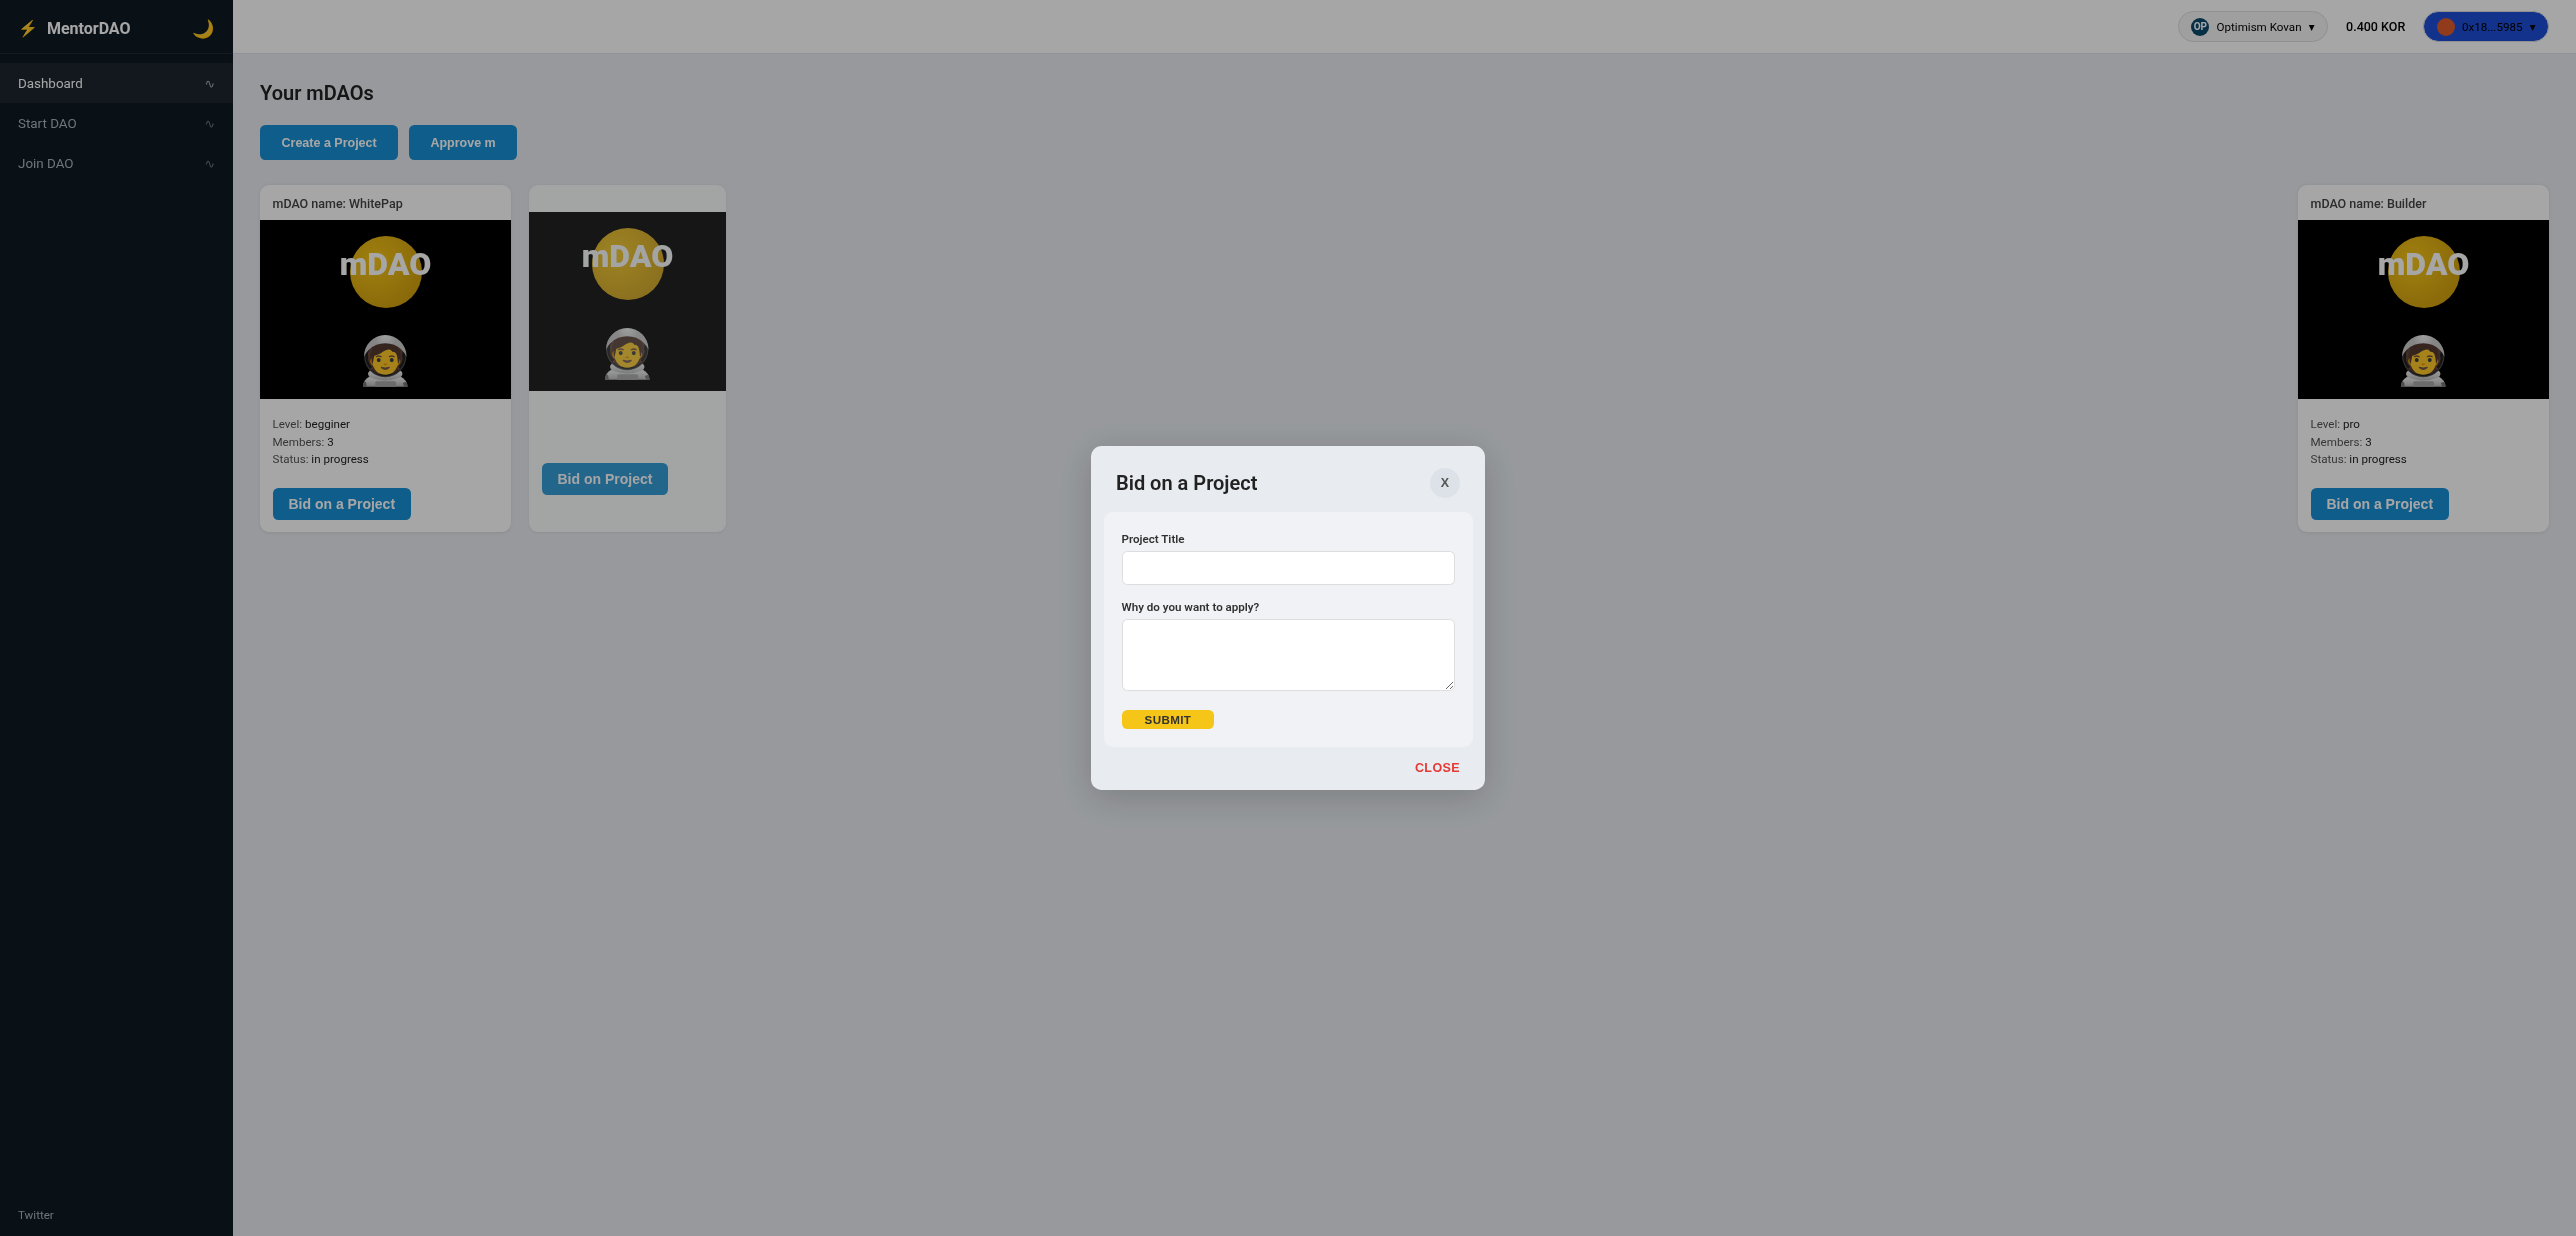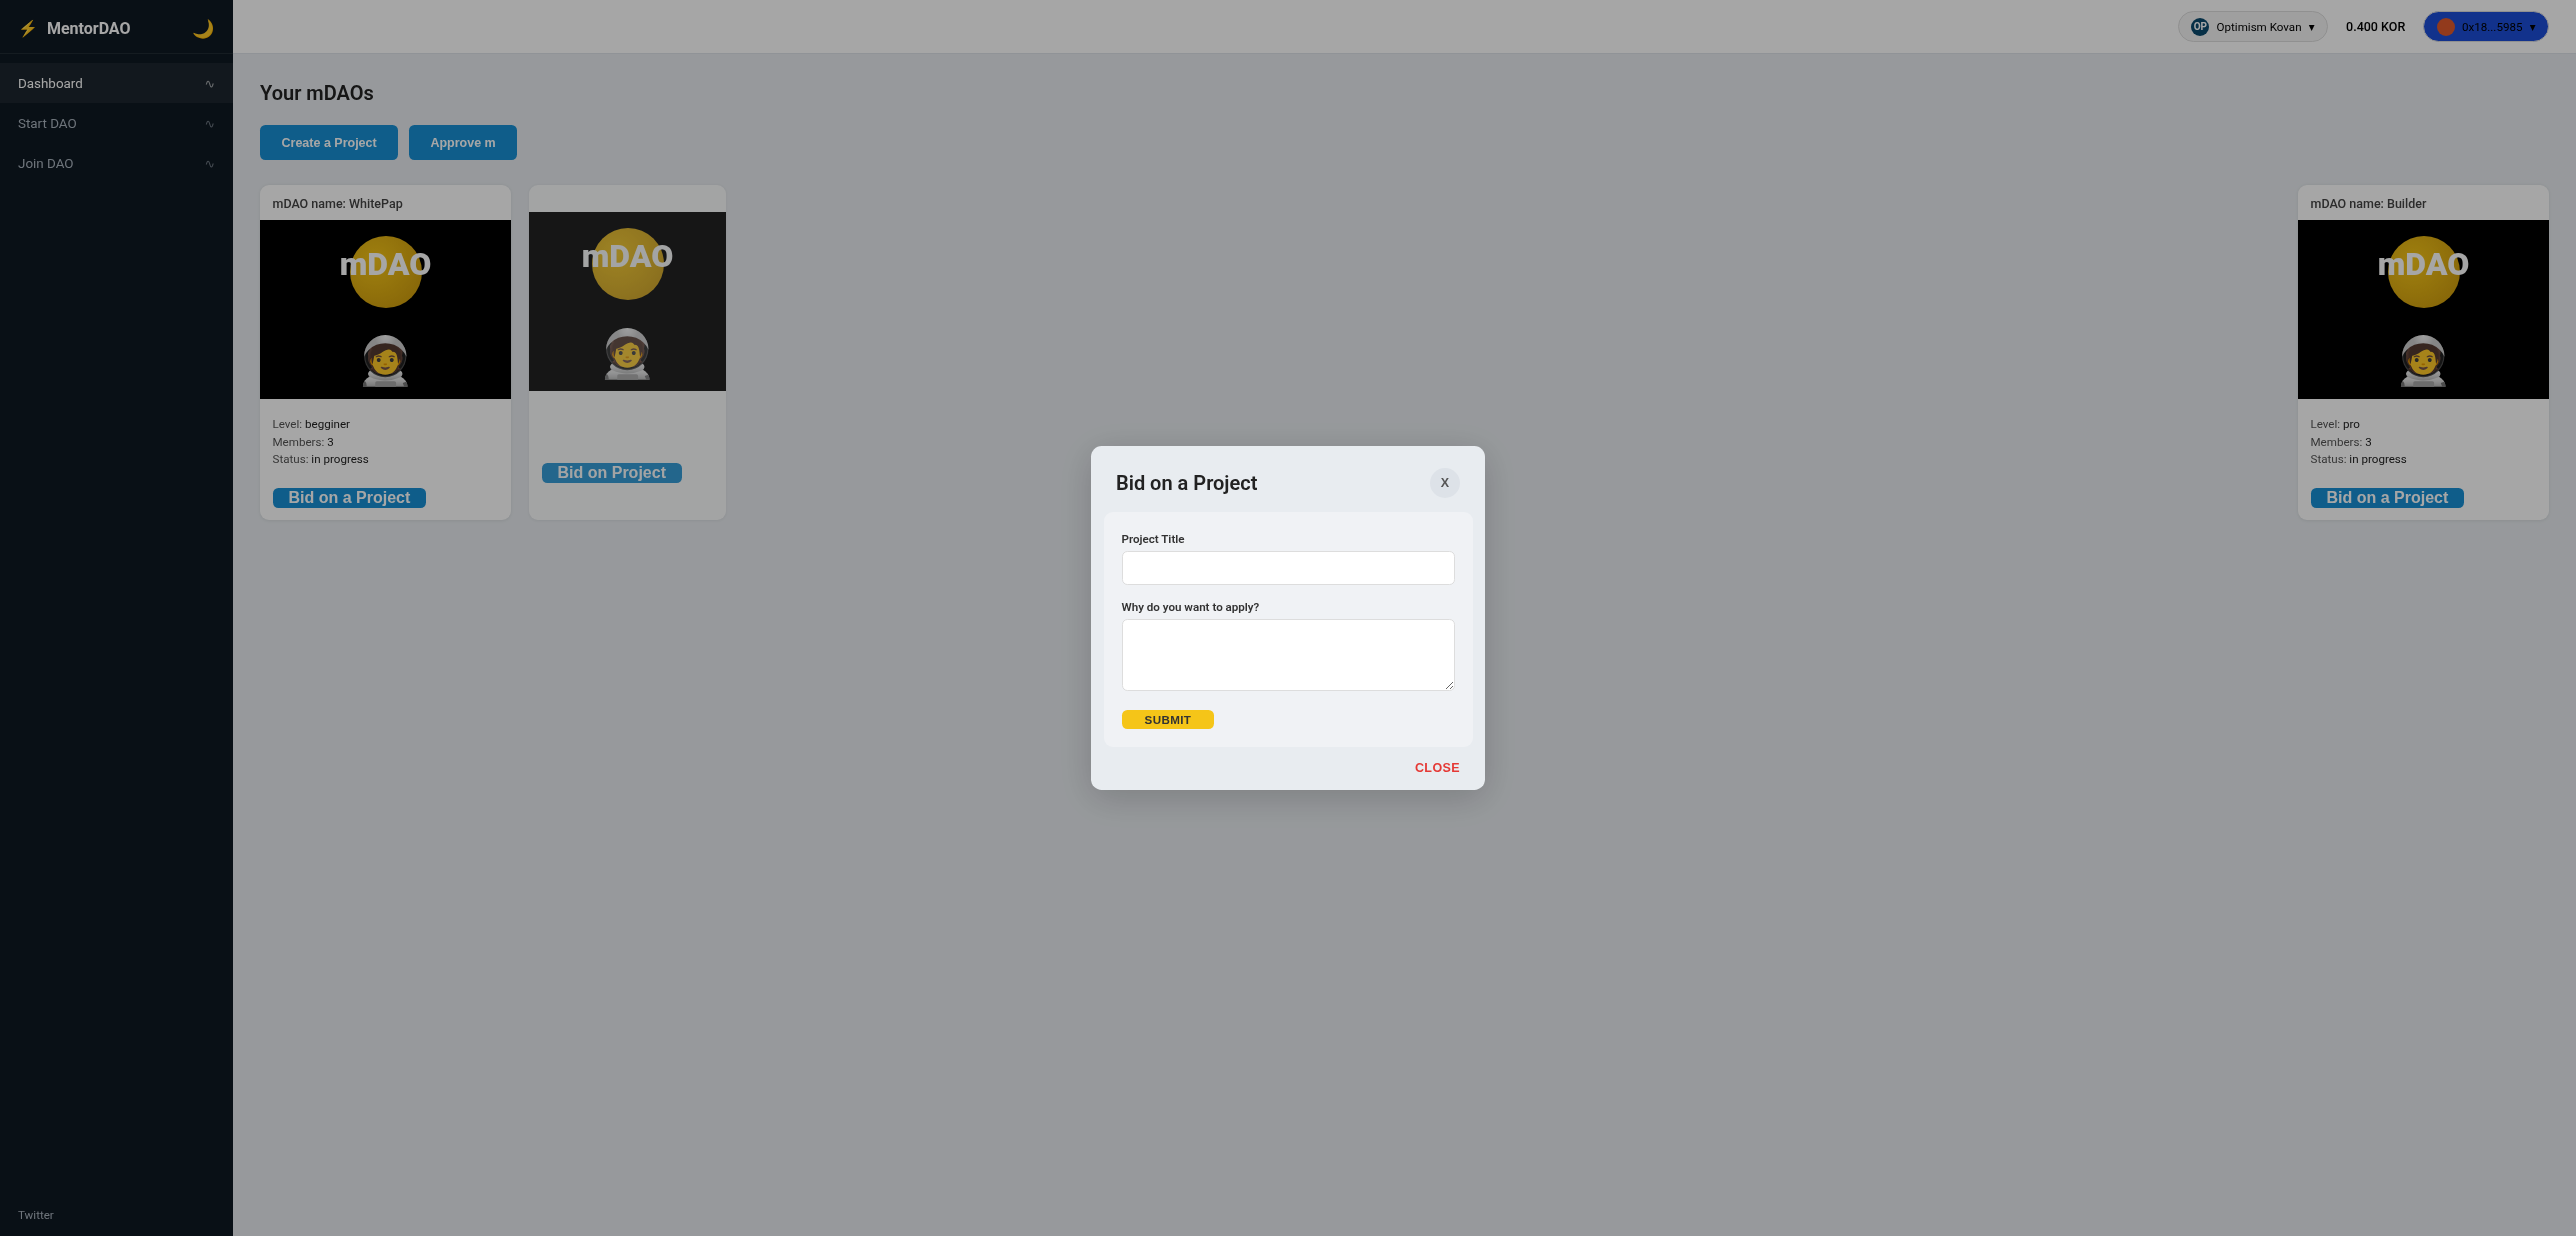--- a/index.html
+++ b/index.html
@@ -137,22 +137,22 @@
     }
     .card-info { padding: 9px 12.5px; }
     .card-info-line { font-size: 11.6px; color: #555; margin-bottom: 3.6px; }
     .card-info-line span { color: #222; }
     .card-footer { padding: 9px 12.5px 12.5px; }
     .btn-bid {
       background: #1890d4;
       color: #fff;
       border: none;
       border-radius: 5.4px;
-      padding: 1px 16px;
-      font-size: 16px;
+      padding: 8px 16px;
+      font-size: 14px;
       font-weight: 600;
       cursor: pointer;
     }
 
     
     .overlay {
       position: fixed;
       top: 0; left: 0; right: 0; bottom: 0;
       background: rgba(0,0,0,0.35);
       z-index: 100;

